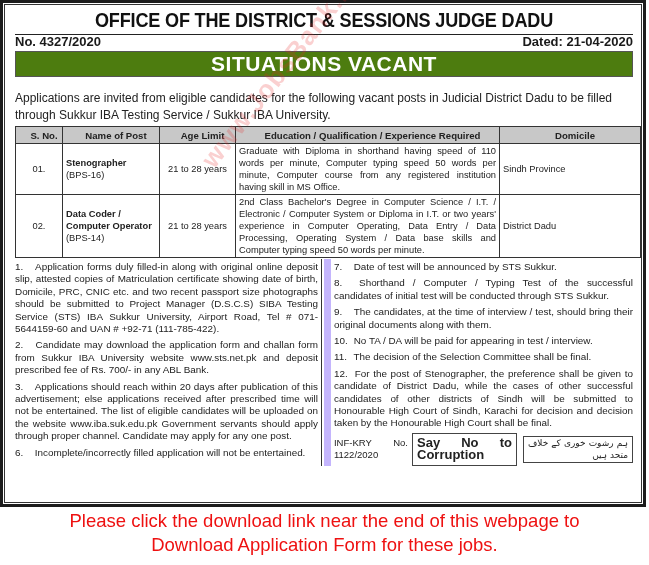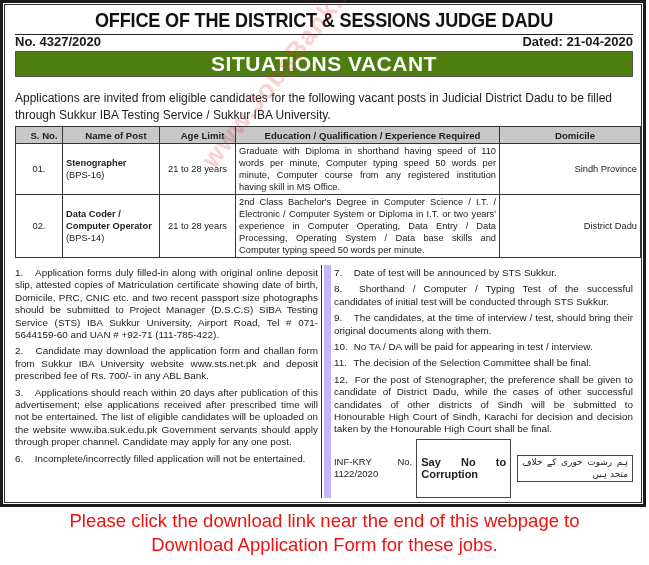--- a/index.html
+++ b/index.html
@@ -42,37 +42,37 @@
   }
   table.posts th {
     background: #c8c8c8; font-weight: bold; border: 1px solid #333; height: 17px; font-size: 9.6px; padding-left: 10px;
   }
   table.posts td { border: 1px solid #333; padding: 1px 3px; vertical-align: middle; line-height: 12px; }
   td.sno { text-align: center; width: 47px; }
   td.post { width: 97px; }
   td.post b { display: block; }
   td.age { text-align: center; width: 76px; white-space: nowrap; }
   td.edu { text-align: justify; width: 264px; }
-  td.dom { text-align: right; }
+  td.dom { text-align: left; }
 
   .notes {
-    display: flex; margin-top: 7px; font-size: 9.9px; line-height: 12.4px; color: #222;
+    display: flex; margin-top: 1px; font-size: 9.9px; line-height: 12.4px; color: #222;
   }
   .notes-col { text-align: justify; }
   .notes-left { width: 312px; padding-right: 3px; border-right: 1px solid #333; }
   .notes-right { width: 314px; padding-left: 3px; border-left: 7px solid #c4b5fd; margin-left: 2px; }
   .note { margin-top: 4px; }
   .note:first-child { margin-top: 2px; }
   .note .num { display: inline-block; min-width: 17px; }
 
   .signature { text-align: center; font-weight: bold; font-size: 11px; line-height: 13px; margin-top: 8px; }
   .footer-row { display: flex; align-items: center; margin-top: 3px; font-size: 9.5px; }
   .inf { margin-right: 4px; }
   .corruption-box {
-    border: 1px solid #444; padding: 16px 4px; font-weight: bold; font-size: 11px; margin-right: 6px;
+    border: 1px solid #444; padding: 3px 4px; font-weight: bold; font-size: 13px; margin-right: 6px;
   }
   .urdu-box { border: 1px solid #444; padding: 0 4px; font-size: 9px; direction: rtl; font-family: "DejaVu Sans", sans-serif; }
 
   .watermark {
     position: absolute; left: 190px; top: 150px; font-size: 26px; font-weight: bold;
     color: rgba(230, 40, 40, 0.22); transform: rotate(-52deg); transform-origin: left top;
     white-space: nowrap; pointer-events: none; letter-spacing: 1px;
   }
 
   .download-note {

